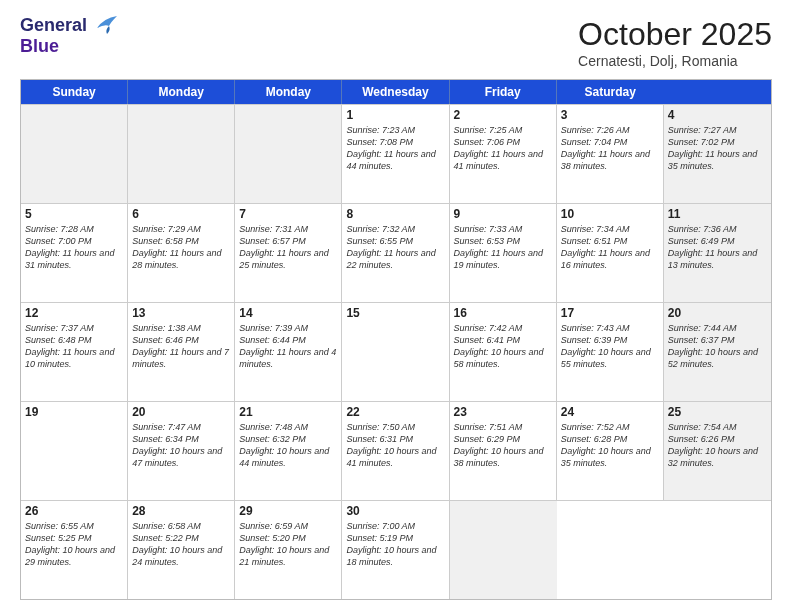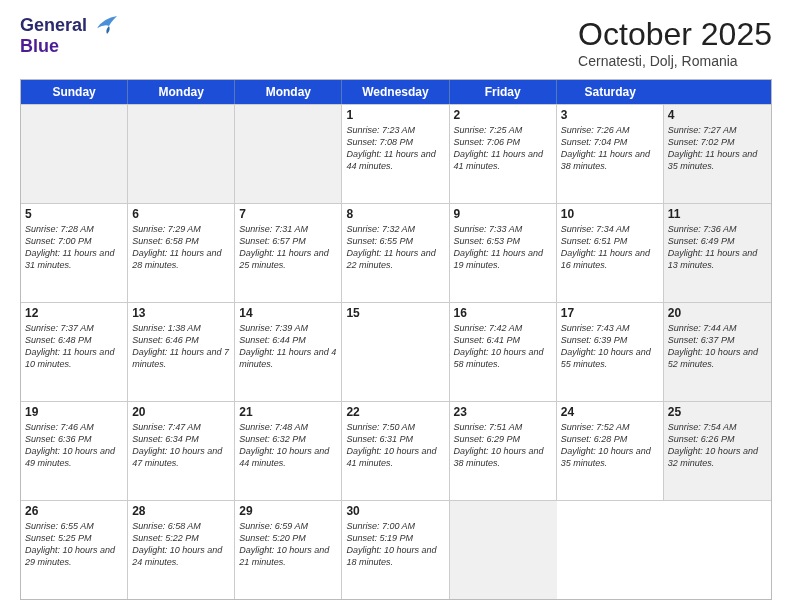--- a/index.html
+++ b/index.html
@@ -246,23 +246,20 @@
           <div class="cal-cell shaded">
             <div class="day-num">20</div>
             <div class="cell-text">Sunrise: 7:44 AM
 Sunset: 6:37 PM
 Daylight: 10 hours and 52 minutes.</div>
           </div>
         </div>
         <div class="cal-row">
           <div class="cal-cell">
             <div class="day-num">19</div>
-            <div class="cell-text">Sunrise: 7:46 AM
-Sunset: 6:36 PM
-Daylight: 10 hours and 49 minutes.</div>
           </div>
           <div class="cal-cell">
             <div class="day-num">20</div>
             <div class="cell-text">Sunrise: 7:47 AM
 Sunset: 6:34 PM
 Daylight: 10 hours and 47 minutes.</div>
           </div>
           <div class="cal-cell">
             <div class="day-num">21</div>
             <div class="cell-text">Sunrise: 7:48 AM

